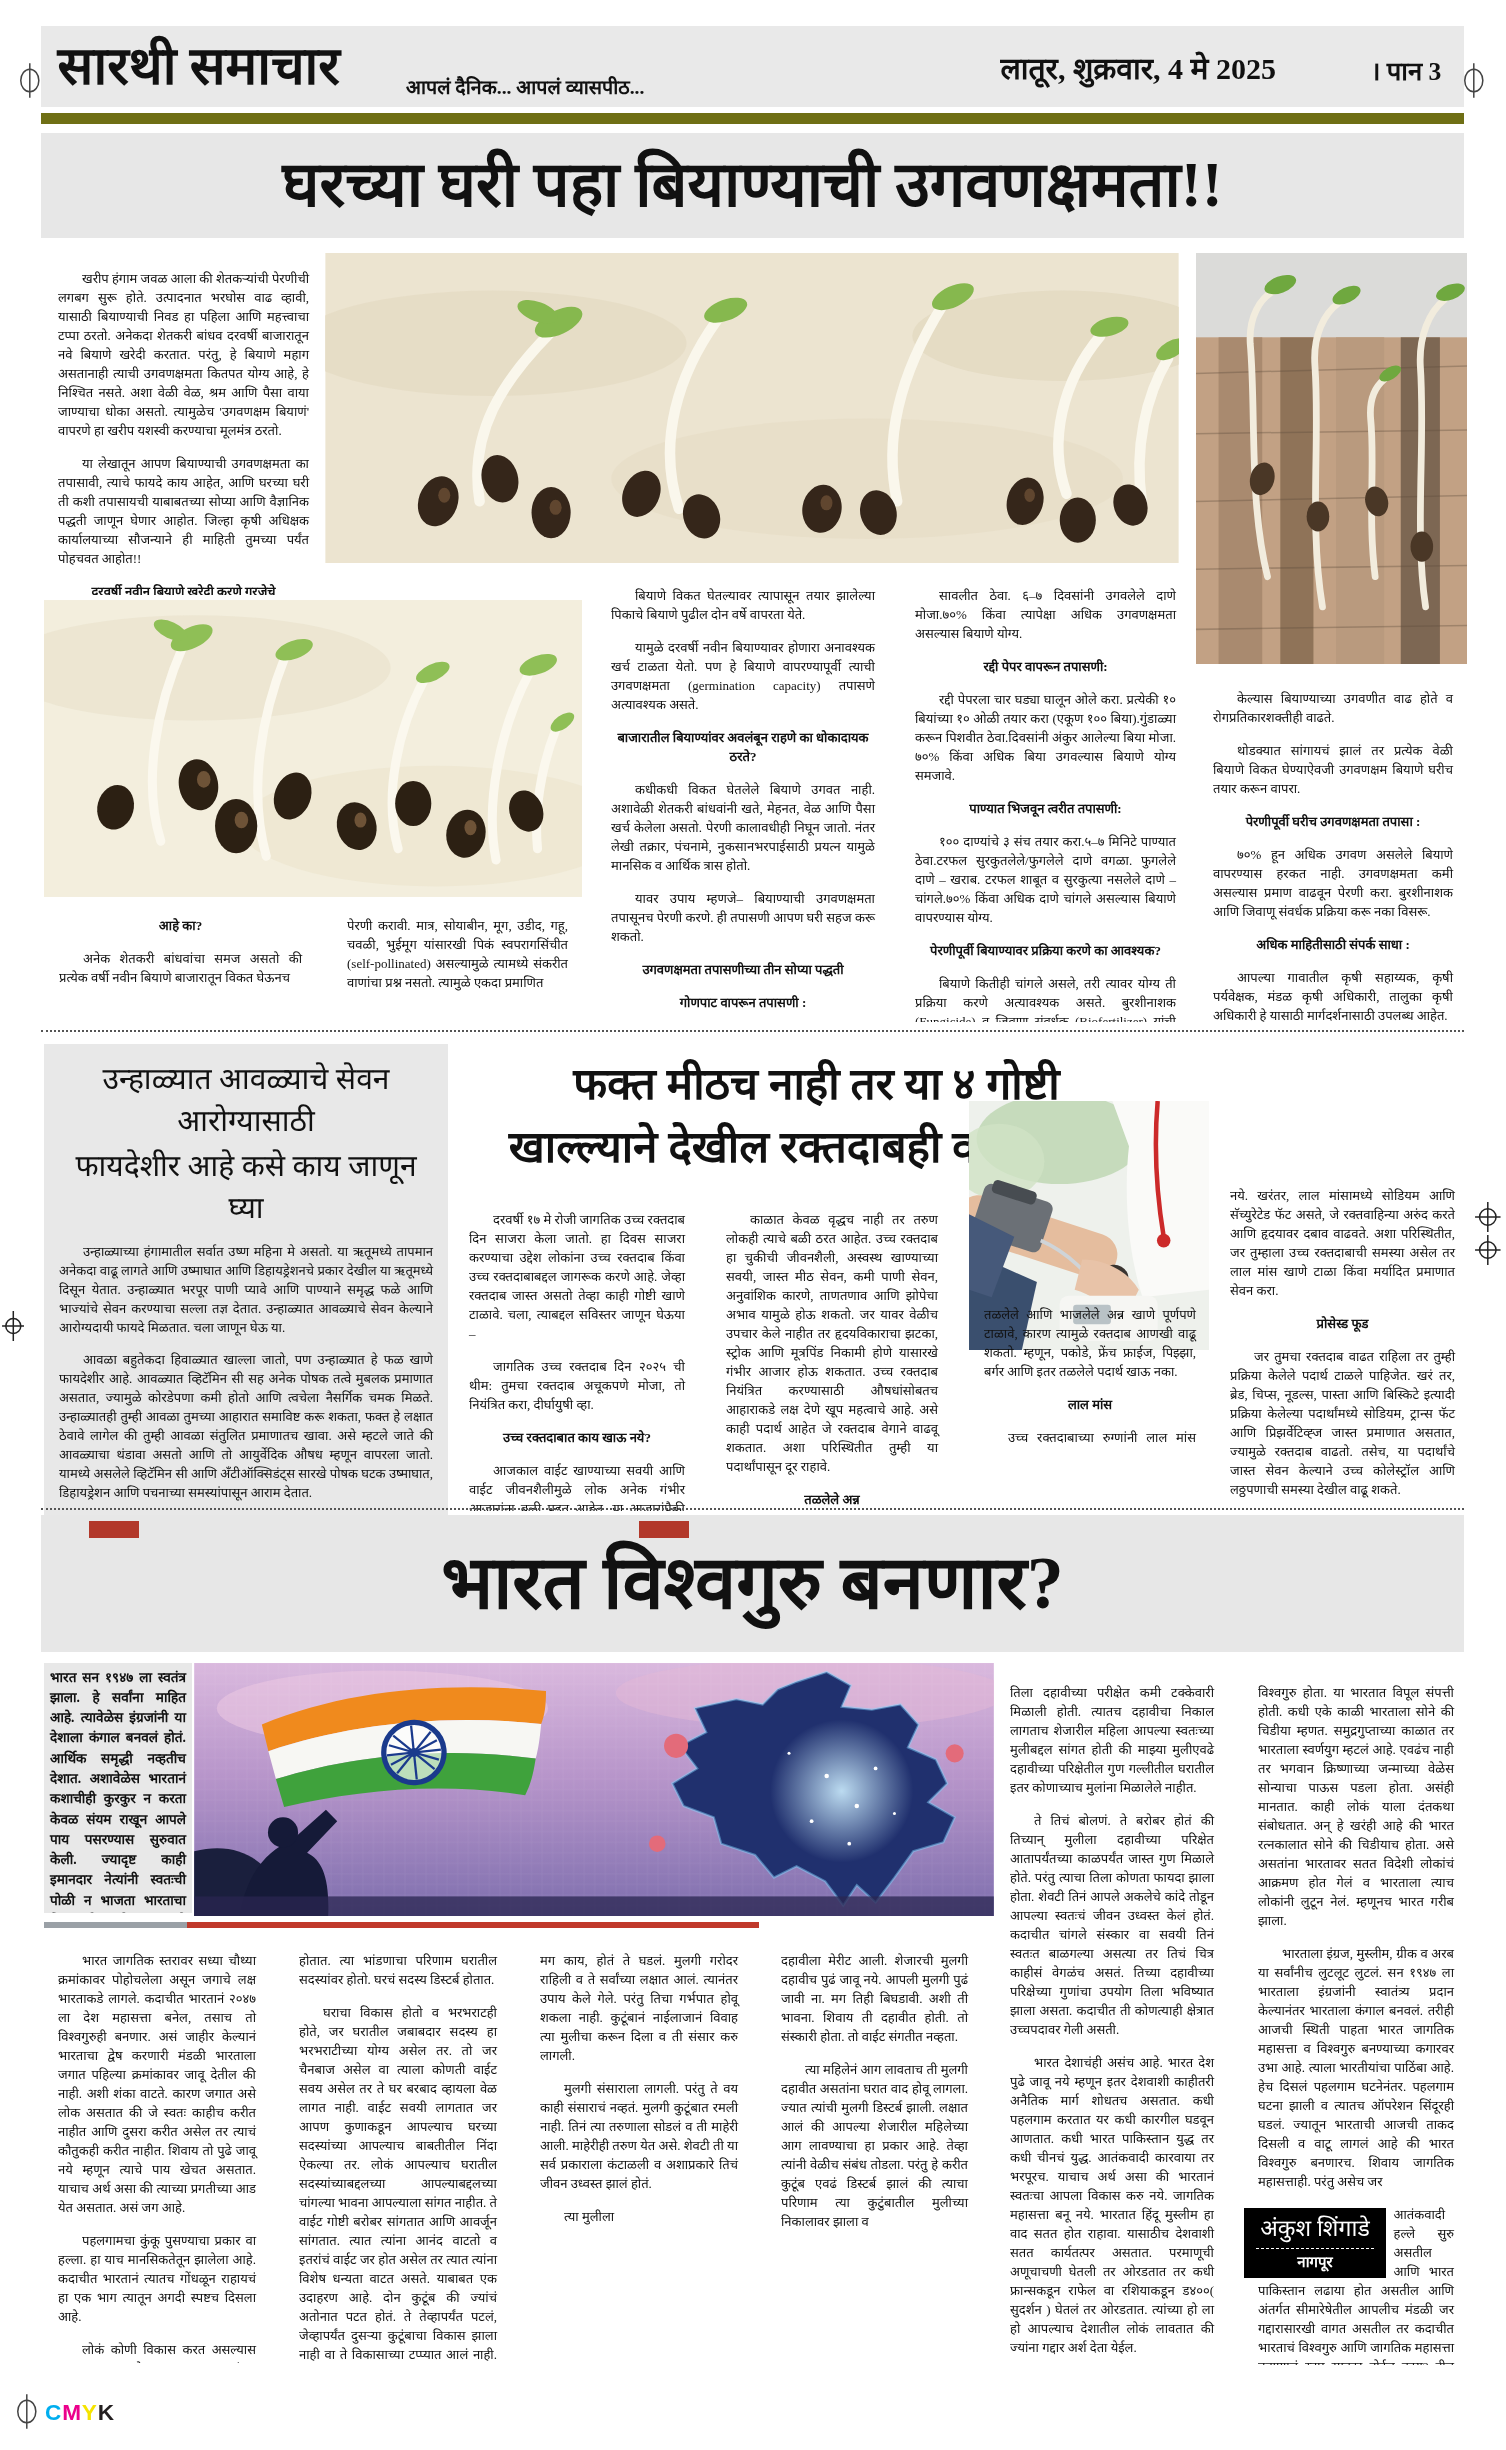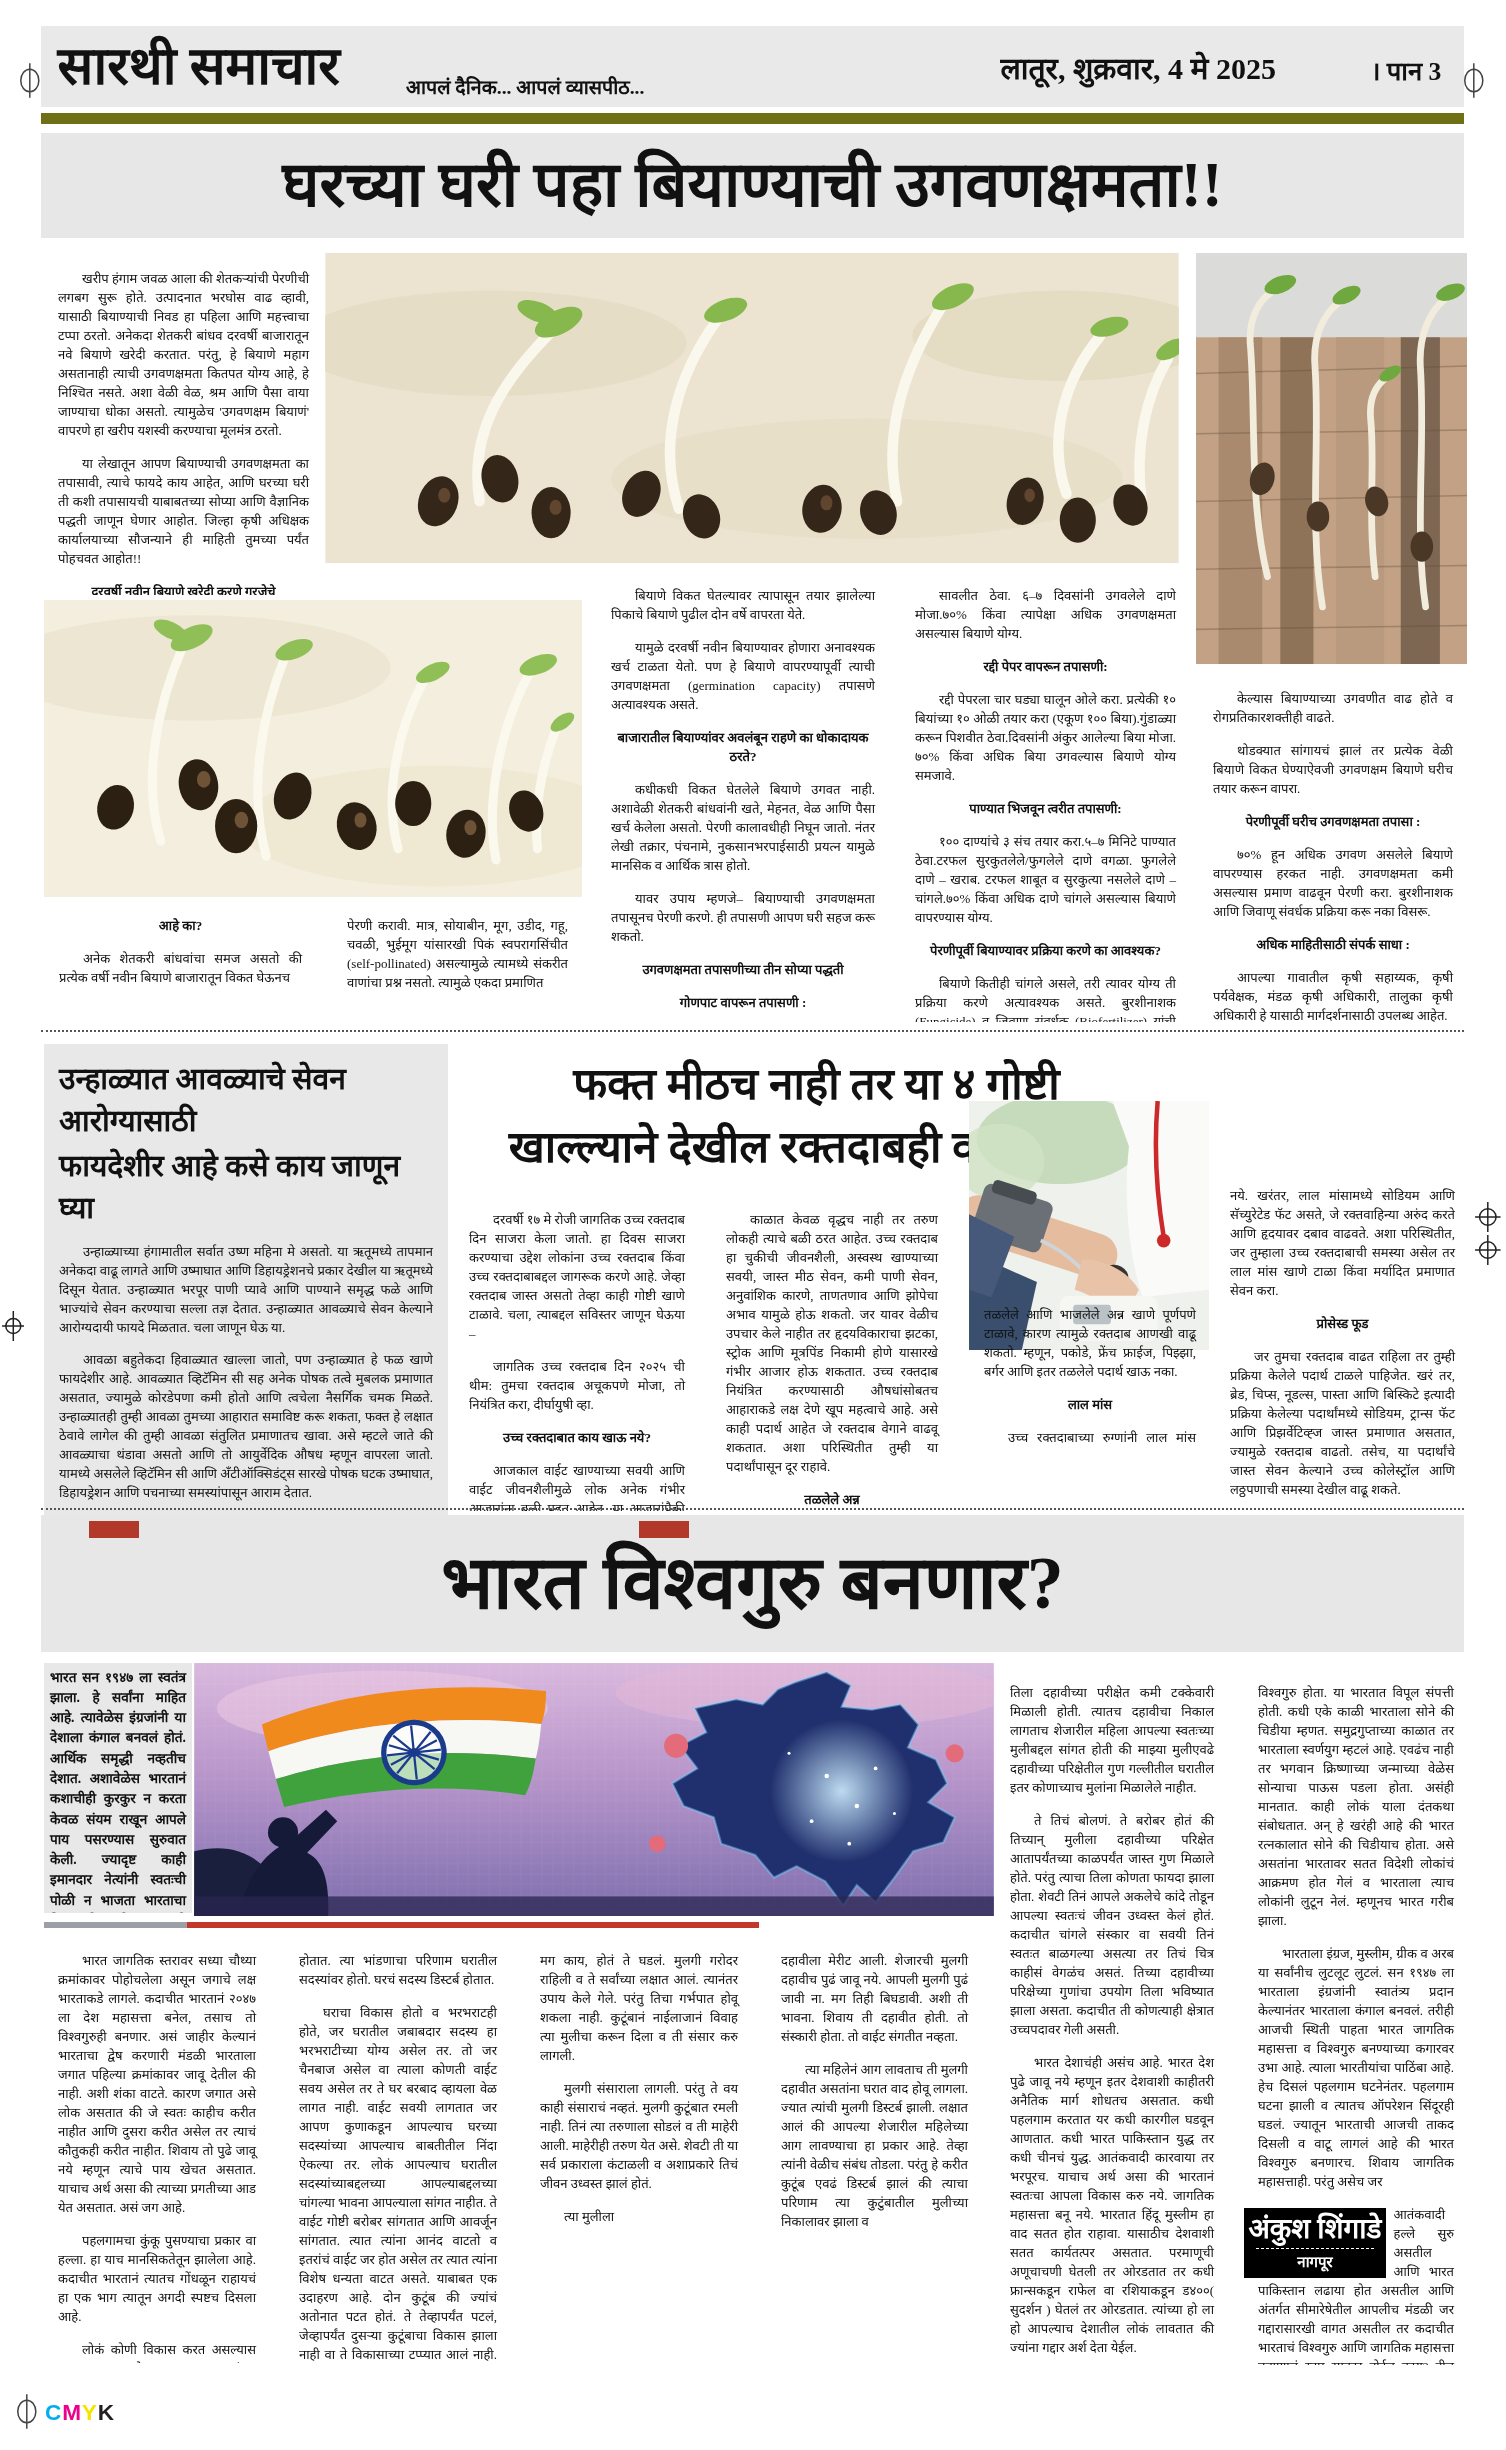--- a/index.html
+++ b/index.html
@@ -31,37 +31,37 @@
   .col{position:absolute;text-align:justify;font-size:13px;line-height:19px;overflow:hidden;}
   .col p{margin:14px;}
   .para{text-indent:24px;}
   .sub{font-weight:bold;text-align:center;text-indent:0;margin:2.3px 0;}
   .lead{font-weight:bold;text-indent:24px;}
   .credit{font-weight:bold;text-align:center;text-indent:0;}
   .dotted{position:absolute;border-top:2.3px dotted #555;height:0;}
   
   #amlabox{left:44px;top:1044px;width:404px;height:481px;background:#e8e8e8;overflow:hidden;}
   #amlabox .inner{padding:10.5px 15px;}
-  .amla-h{font-size:30px;line-height:42px;font-weight:700;margin:3px 0 7.5px 0;}
+  .amla-h{font-size:30px;line-height:42px;font-weight:400;text-align:center;margin:3px 0 7.5px 0;}
   
   #bph1{left:455px;top:1053px;width:723px;height:133px;text-align:center;font-weight:900;
         font-size:44px;line-height:63px;}
   
   .photo{position:absolute;overflow:hidden;}
   .photo svg{display:block;}
   
   #v-intro{left:44px;top:1663px;width:148px;height:250px;background:#e8e8e8;
            font-weight:bold;font-size:13.6px;line-height:20.3px;text-align:justify;
            padding:4.5px 6px;box-sizing:border-box;overflow:hidden;}
   .rule-gray{position:absolute;left:44px;top:1922px;width:143px;height:6px;background:#9aa0a6;}
   .rule-red{position:absolute;left:187px;top:1922px;width:572px;height:6px;background:#c0392b;}
   
   #byline-box{float:left;width:136px;background:#000;color:#fff;text-align:center;
               margin:3px 7.5px 3px 0;padding:6px 3px;}
-  #byline-name{font-size:28px;font-weight:700;line-height:29px;text-align:center;}
+  #byline-name{font-size:23px;font-weight:400;line-height:29px;text-align:center;}
   #byline-sep{border-top:1.5px dashed #fff;margin:4.5px 9px;}
   #byline-place{font-size:15px;font-weight:bold;}
 </style>
 </head>
 <body>
 
 <div id="page">
 
   <div class="regmark" style="left:16.6px;top:63px;">
     <svg width="25.6" height="35" viewBox="0 0 34 46">

